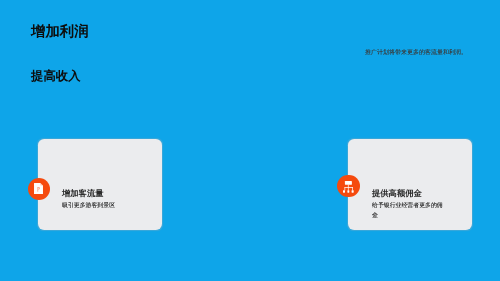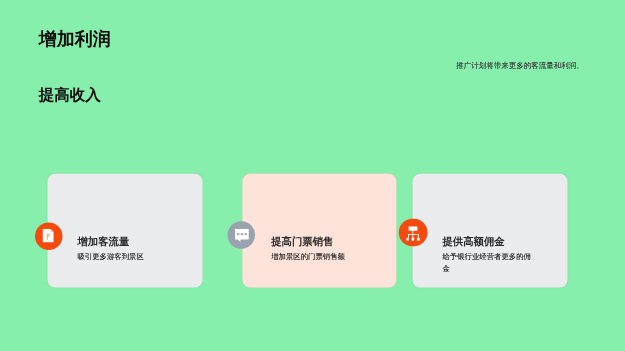--- a/index.html
+++ b/index.html
@@ -33,21 +33,21 @@
 
   .cards{position:absolute;left:38px;top:139px;width:434px;height:91px;}
   .card{
     position:absolute;top:0;width:123.5px;height:90.5px;
     border-radius:6.2px;background:#ebecee;
     box-shadow:0 0 1.1px 0.1px rgba(170,174,182,0.30);
   }
   .card.c2{box-shadow:0 0 1.1px 0.1px rgba(238,190,172,0.32);}
   .card.c1{left:0px;}
   .card.c2{left:155.5px;background:#fde3d9;}
-  .card.c3{left:292px;}
+  .card.c3{left:310px;}
 
   .card-body{position:absolute;left:23.8px;top:33.9px;width:74px;}
   .card-title{
     font-size:8.3px;font-weight:bold;color:#2b2b2b;line-height:8.5px;margin-top:16px;
   }
   .card-desc{
     margin-top:3.5px;font-size:5.9px;font-weight:normal;color:#1f1f1f;line-height:10px;
     text-shadow:0 0 0.3px rgba(31,31,31,0.6);
   }
 
@@ -56,21 +56,21 @@
     background:#f54a0e;display:flex;align-items:center;justify-content:center;
   }
   .card.c2 .badge{left:-11.5px;top:38.3px;background:#9aa1af;}
   .card.c3 .badge{left:-10.6px;top:36.3px;}
   .card.c3 .badge svg{position:relative;top:0.4px;left:-0.2px;}
   .badge svg{display:block;}
 </style>
 </head>
 <body>
 
-<div class="slide" style="background-color: #86efac;">
+<div class="slide" style="background-color: #0ea5e9;">
 
   <div class="title-main">增加利润</div>
   <div class="title-sub">提高收入</div>
   <div class="lead">推广计划将带来更多的客流量和利润。</div>
 
   <div class="cards">
 
     <div class="card c1" style="background-color: rgb(235, 236, 238);">
       <div class="badge" style="background-color: rgb(245, 74, 14);">
         <svg width="9.0" height="11.0" viewBox="0 0 88 108" aria-hidden="true">
@@ -78,36 +78,20 @@
           <path fill="#f54a0e" fill-opacity="0.26" d="M62 0 L88 25 H65 A3 3 0 0 1 62 22 Z"></path>
           <path fill="#f54a0e" fill-opacity="0.5" d="M33 40 h13 a11.5 11.5 0 0 1 0 23 h-5 v23 h-8 Z M41 47 v9 h4.5 a4.5 4.5 0 0 0 0 -9 Z"></path>
         </svg>
       </div>
       <div class="card-body">
         <div class="card-title">增加客流量</div>
         <div class="card-desc">吸引更多游客到景区</div>
       </div>
     </div>
 
-    <div class="card c2" style="background-color: rgb(253, 227, 217);">
-      <div class="badge gray" style="background-color: rgb(154, 161, 175);">
-        <svg width="11.2" height="10.6" viewBox="0 0 102 96" aria-hidden="true">
-          <path fill="#ffffff" d="M4 0 H98 A4 4 0 0 1 102 4 V74 A4 4 0 0 1 98 78 H40 L40 96 L20 78 H4 A4 4 0 0 1 0 74 V4 A4 4 0 0 1 4 0 Z"></path>
-          <g fill="#9aa1af">
-            <rect x="15" y="32" width="17" height="13" rx="2"></rect>
-            <rect x="42" y="32" width="17" height="13" rx="2"></rect>
-            <rect x="69" y="32" width="17" height="13" rx="2"></rect>
-          </g>
-        </svg>
-      </div>
-      <div class="card-body">
-        <div class="card-title">提高门票销售</div>
-        <div class="card-desc">增加景区的门票销售额</div>
-      </div>
-    </div>
 
     <div class="card c3" style="background-color: rgb(235, 236, 238);">
       <div class="badge" style="background-color: rgb(245, 74, 14);">
         <svg width="10.7" height="11.7" viewBox="0 0 107 117" aria-hidden="true">
           <rect x="19" y="0" width="70" height="37" rx="4" fill="#ffffff"></rect>
           <rect x="49" y="35" width="7" height="29" fill="#ffffff"></rect>
           <rect x="14" y="62" width="87" height="7" rx="3" fill="#ffffff"></rect>
           <rect x="15" y="62" width="7" height="32" fill="#ffffff"></rect>
           <rect x="49" y="62" width="7" height="32" fill="#ffffff"></rect>
           <rect x="93" y="62" width="7" height="32" fill="#ffffff"></rect>

